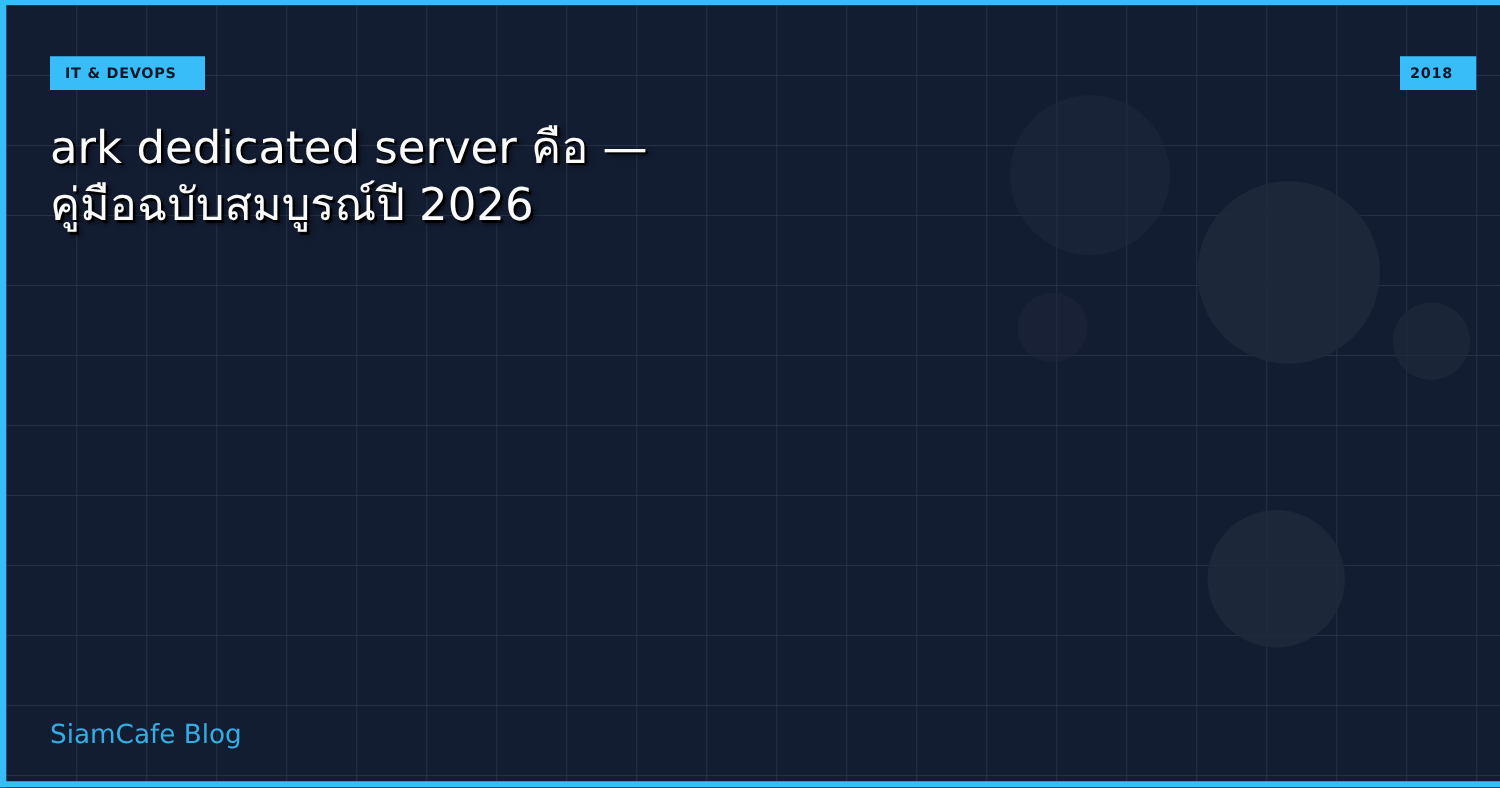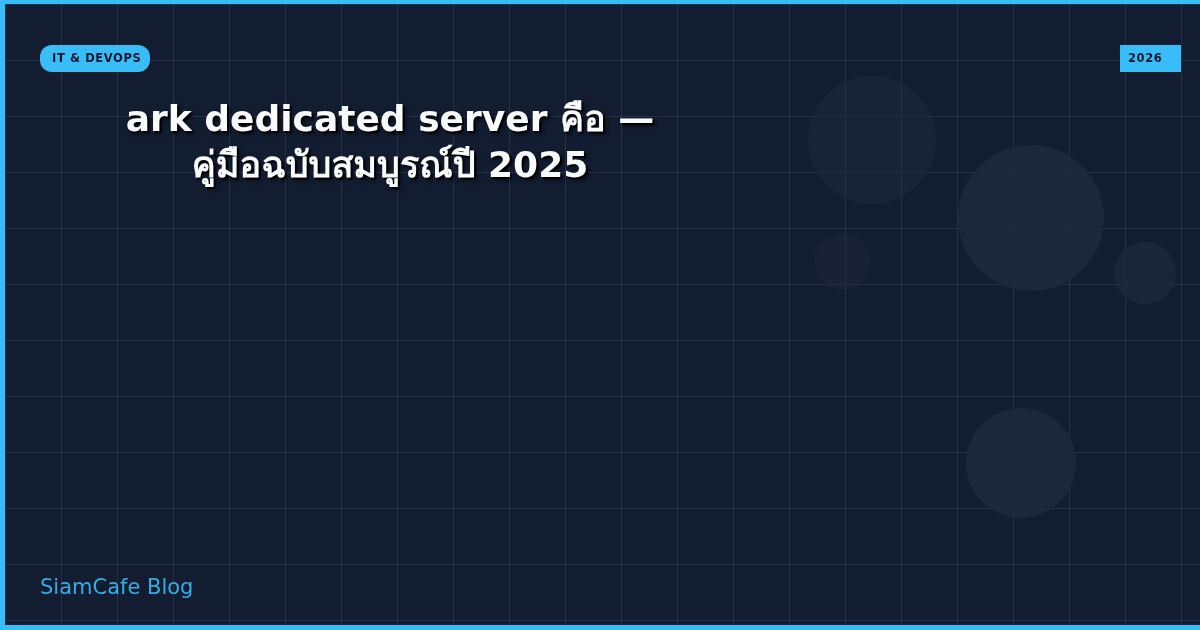--- a/index.html
+++ b/index.html
@@ -17,47 +17,46 @@
       border-bottom: 5px solid #38bdf8;
       overflow: hidden;
       font-family: "DejaVu Sans", sans-serif;
     }
     .bubble { position: absolute; border-radius: 50%; }
     .badge {
       position: absolute; top: 41px; height: 27px; line-height: 27px;
       background: #38bdf8; color: #0f172a; font-weight: bold; font-size: 11.5px;
       letter-spacing: 0.6px; box-sizing: border-box;
     }
-    .badge.category { left: 35px; width: 110px; padding-left: 12px; border-radius: 12px; }
+    .badge.category { left: 35px; width: 124px; padding-left: 12px; }
     .badge.year { left: 1115px; width: 61px; padding-left: 8px; }
     .title {
       position: absolute; left: 35px; top: 92px; width: 700px; margin: 0;
-      color: #f8fafc; font-weight: bold; font-size: 36px; line-height: 46px;
+      color: #f8fafc; font-weight: normal; font-size: 36px; line-height: 46px;
       text-shadow: 2px 2px 0 #000, 3px 3px 4px rgba(0,0,0,0.6);
-      text-align: center;
     }
     .footer {
       position: absolute; left: 35px; top: 571px; color: #38bdf8; font-size: 21px;
       opacity: 0.9;
     }
   </style>
 </head>
 <body>
 
 <div class="card">
   <div id="bubbles">
       <div class="bubble" style="left: 803px; top: 72px; width: 128px; height: 128px; background: rgb(30, 41, 59); opacity: 0.5;"></div>
       <div class="bubble" style="left: 953px; top: 141px; width: 146px; height: 146px; background: rgb(30, 41, 59); opacity: 0.9;"></div>
       <div class="bubble" style="left: 809px; top: 230px; width: 56px; height: 56px; background: rgb(30, 41, 59); opacity: 0.45;"></div>
       <div class="bubble" style="left: 1109px; top: 238px; width: 62px; height: 62px; background: rgb(30, 41, 59); opacity: 0.7;"></div>
       <div class="bubble" style="left: 961px; top: 404px; width: 110px; height: 110px; background: rgb(30, 41, 59); opacity: 0.85;"></div>
     </div>
 
   <div class="badge category">IT &amp; DEVOPS</div>
-  <div class="badge year">2026</div>
+  <div class="badge year">2018</div>
 
   <h1 class="title">
     <span>ark dedicated server คือ —</span><br>
-    <span>คู่มือฉบับสมบูรณ์ปี 2025</span>
+    <span>คู่มือฉบับสมบูรณ์ปี 2026</span>
   </h1>
 
   <div class="footer">SiamCafe Blog</div>
 </div>
 
 </body></html>

